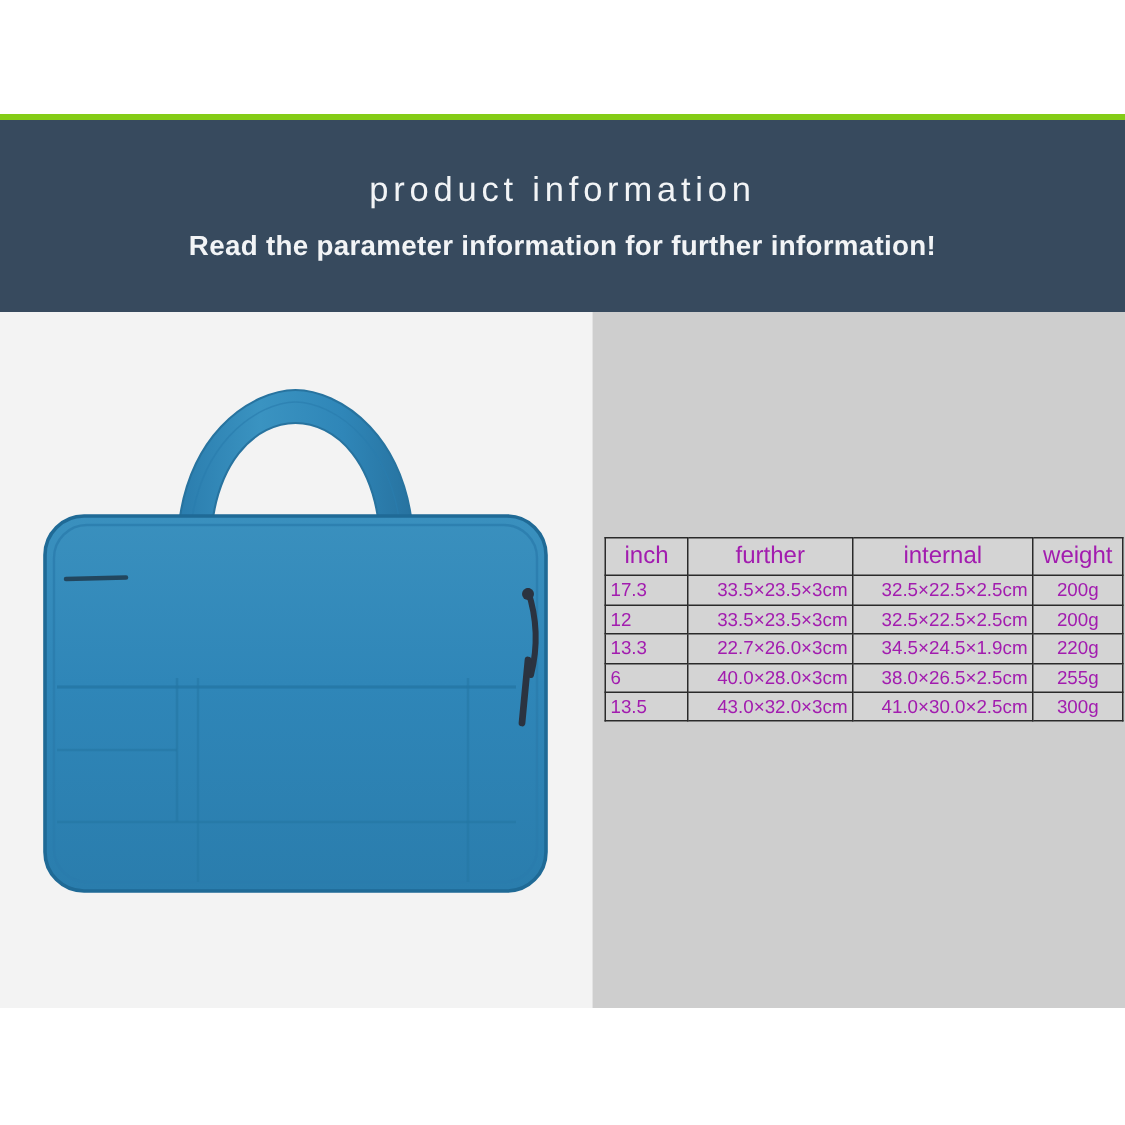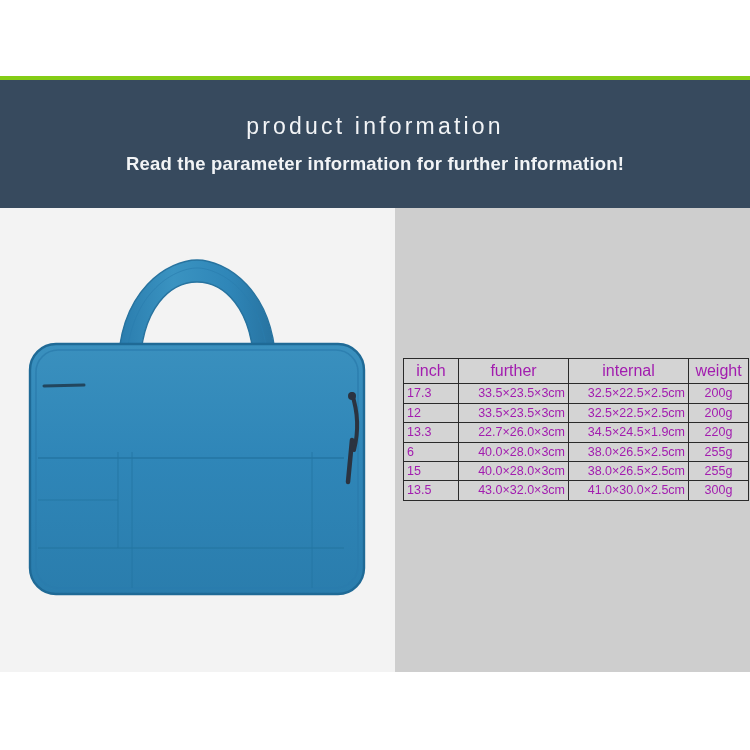--- a/index.html
+++ b/index.html
@@ -135,26 +135,20 @@
               <td class="dim-cell">34.5×24.5×1.9cm</td>
               <td class="wt-cell">220g</td>
             </tr>
             <tr>
               <td class="inch-cell">6</td>
               <td class="dim-cell">40.0×28.0×3cm</td>
               <td class="dim-cell">38.0×26.5×2.5cm</td>
               <td class="wt-cell">255g</td>
             </tr>
             <tr>
-              <td class="inch-cell">15</td>
-              <td class="dim-cell">40.0×28.0×3cm</td>
-              <td class="dim-cell">38.0×26.5×2.5cm</td>
-              <td class="wt-cell">255g</td>
-            </tr>
-            <tr>
               <td class="inch-cell">13.5</td>
               <td class="dim-cell">43.0×32.0×3cm</td>
               <td class="dim-cell">41.0×30.0×2.5cm</td>
               <td class="wt-cell">300g</td>
             </tr>
           </tbody>
         </table>
       </div>
     </div>
 

